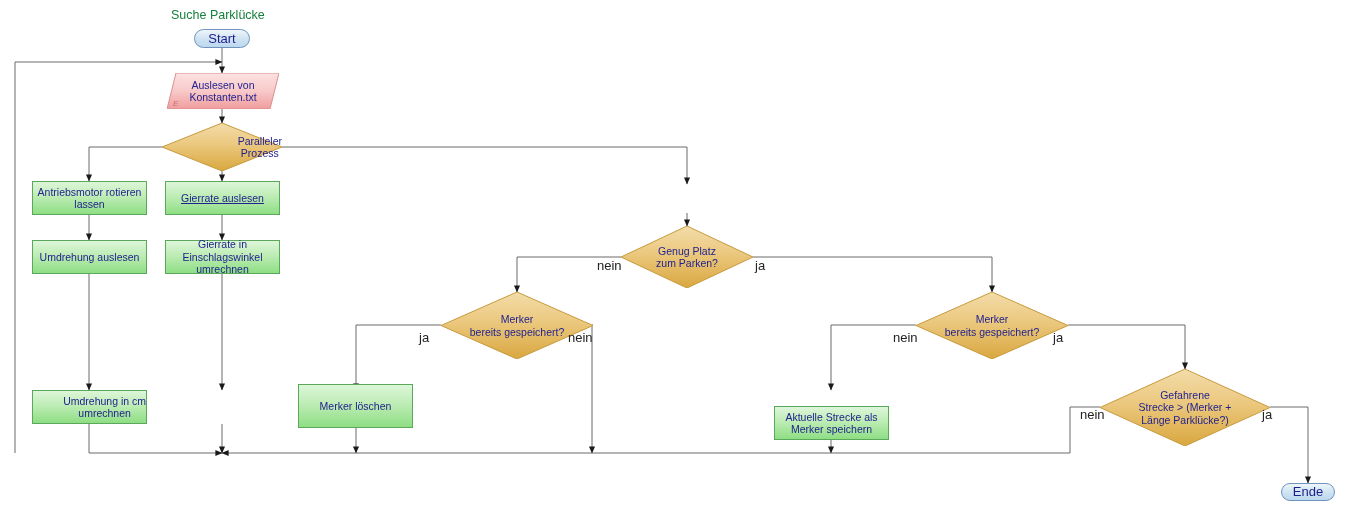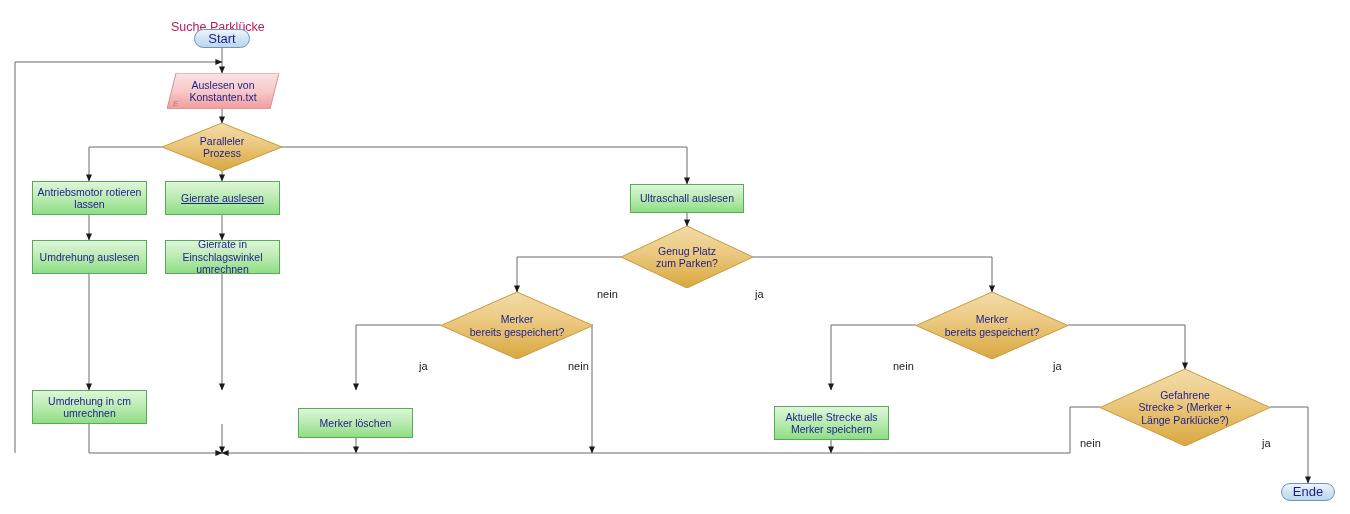--- a/index.html
+++ b/index.html
@@ -23,22 +23,22 @@
   .dec{background:transparent;}
   .dec .dia{position:absolute;left:0;top:0;width:100%;height:100%;}
   .dec .lbl{position:relative;z-index:2;font-size:10.5px;}
   
   .data{font-size:10.5px;}
   .data .para{position:absolute;left:0;top:0;width:100%;height:100%;}
   .data .lbl{position:relative;z-index:2;}
   .data .etag{position:absolute;left:6px;bottom:1px;z-index:3;font-size:8px;
               font-style:italic;color:#c9706f;}
 
-  .title{position:absolute;color:#be185d;font-size:12.5px;white-space:nowrap;margin-top:12px;}
-  .edgelabel{position:absolute;color:#222;font-size:11px;white-space:nowrap;margin-top:30px;}
+  .title{position:absolute;color:#15803d;font-size:12.5px;white-space:nowrap;}
+  .edgelabel{position:absolute;color:#222;font-size:13px;white-space:nowrap;}
 </style>
 </head>
 <body>
 
 <div id="stage">
 
   <svg id="wires" viewBox="0 0 1350 514" xmlns="http://www.w3.org/2000/svg">
     <defs>
       <marker id="ah" markerWidth="8" markerHeight="8" refX="6.6" refY="3" orient="auto" markerUnits="userSpaceOnUse">
         <path d="M0,0 L7,3 L0,6 z" fill="#1a1a1a"></path>
@@ -96,42 +96,39 @@
             <stop offset="0%" stop-color="#fce2e2"></stop>
             <stop offset="50%" stop-color="#f8c9c9"></stop>
             <stop offset="100%" stop-color="#f09c9c"></stop>
           </linearGradient>
         </defs>
         <polygon points="9,0 112,0 103,36 0,36" fill="url(#pg1)" stroke="#d98f8f" stroke-width="1"></polygon>
       </svg>
       <span class="etag">E</span>
       <span class="lbl">Auslesen von<br>Konstanten.txt</span>
     </div>
-    <div class="node dec" style="left: 162px; top: 123px; width: 120px; height: 48px;">
+    <div class="node dec" style="left: 162px; top: 123px; width: 120px; height: 48px; justify-content: flex-end;">
       <svg class="dia" viewBox="0 0 120 48" preserveAspectRatio="none">
         <defs>
           <linearGradient id="dg2" x1="0" y1="0" x2="0" y2="1">
             <stop offset="0%" stop-color="#f3dcaa"></stop>
             <stop offset="45%" stop-color="#ebc87e"></stop>
             <stop offset="100%" stop-color="#d9a73f"></stop>
           </linearGradient>
         </defs>
         <polygon points="60,0 120,24 60,48 0,24" fill="url(#dg2)" stroke="#c79a3c" stroke-width="1"></polygon>
       </svg>
       <span class="lbl">Paralleler<br>Prozess</span>
     </div>
     <div class="node proc" style="left: 32px; top: 181px; width: 115px; height: 34px;">
       <span class="lbl">Antriebsmotor rotieren<br>lassen</span>
     </div>
     <div class="node proc" style="left: 165px; top: 181px; width: 115px; height: 34px; text-decoration: underline;">
       <span class="lbl">Gierrate auslesen</span>
     </div>
-    <div class="node proc" style="left: 630px; top: 184px; width: 114px; height: 29px;">
-      <span class="lbl">Ultraschall auslesen</span>
-    </div>
     <div class="node proc" style="left: 32px; top: 240px; width: 115px; height: 34px;">
       <span class="lbl">Umdrehung auslesen</span>
     </div>
     <div class="node proc" style="left: 165px; top: 240px; width: 115px; height: 34px;">
       <span class="lbl">Gierrate in<br>Einschlagswinkel<br>umrechnen</span>
     </div>
     <div class="node dec" style="left: 621px; top: 226px; width: 132px; height: 62px;">
       <svg class="dia" viewBox="0 0 132 62" preserveAspectRatio="none">
         <defs>
           <linearGradient id="dg8" x1="0" y1="0" x2="0" y2="1">
@@ -163,24 +160,24 @@
           <linearGradient id="dg10" x1="0" y1="0" x2="0" y2="1">
             <stop offset="0%" stop-color="#f3dcaa"></stop>
             <stop offset="45%" stop-color="#ebc87e"></stop>
             <stop offset="100%" stop-color="#d9a73f"></stop>
           </linearGradient>
         </defs>
         <polygon points="76,0 152,33.5 76,67 0,33.5" fill="url(#dg10)" stroke="#c79a3c" stroke-width="1"></polygon>
       </svg>
       <span class="lbl">Merker<br>bereits gespeichert?</span>
     </div>
-    <div class="node proc" style="left: 32px; top: 390px; width: 115px; height: 34px;">
+    <div class="node proc" style="left: 32px; top: 390px; width: 115px; height: 34px; justify-content: flex-end;">
       <span class="lbl">Umdrehung in cm<br>umrechnen</span>
     </div>
-    <div class="node proc" style="left: 298px; top: 408px; width: 115px; height: 30px;">
+    <div class="node proc" style="left: 298px; top: 384px; width: 115px; height: 44px;">
       <span class="lbl">Merker löschen</span>
     </div>
     <div class="node proc" style="left: 774px; top: 390px; width: 115px; height: 34px; margin-top: 16px;">
       <span class="lbl">Aktuelle Strecke als<br>Merker speichern</span>
     </div>
     <div class="node dec" style="left: 1100px; top: 369px; width: 170px; height: 77px;">
       <svg class="dia" viewBox="0 0 170 77" preserveAspectRatio="none">
         <defs>
           <linearGradient id="dg15" x1="0" y1="0" x2="0" y2="1">
             <stop offset="0%" stop-color="#f3dcaa"></stop>

